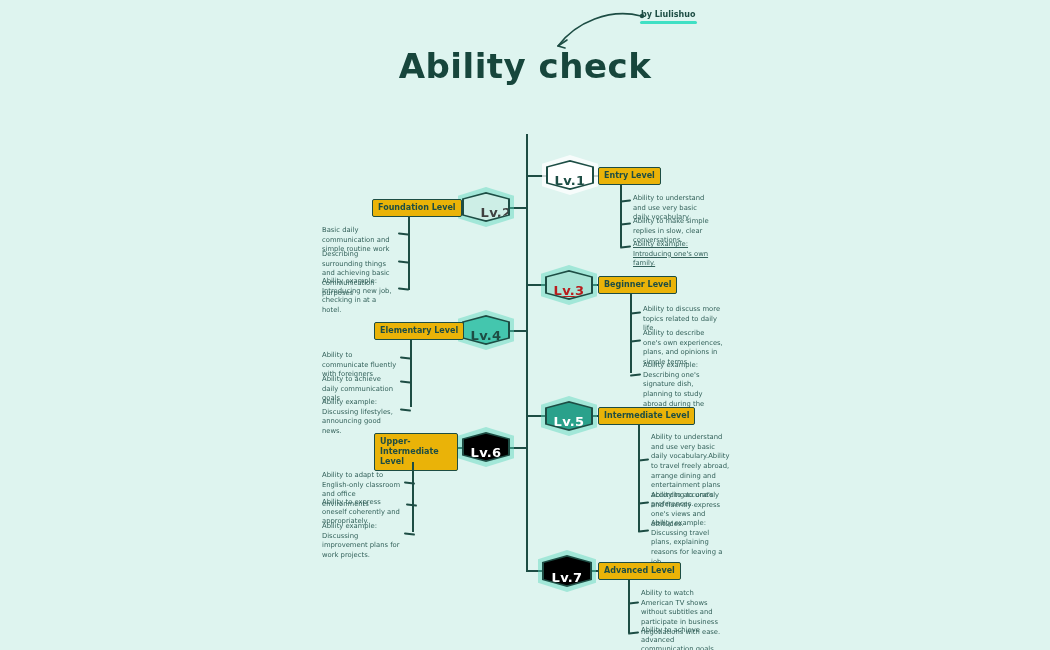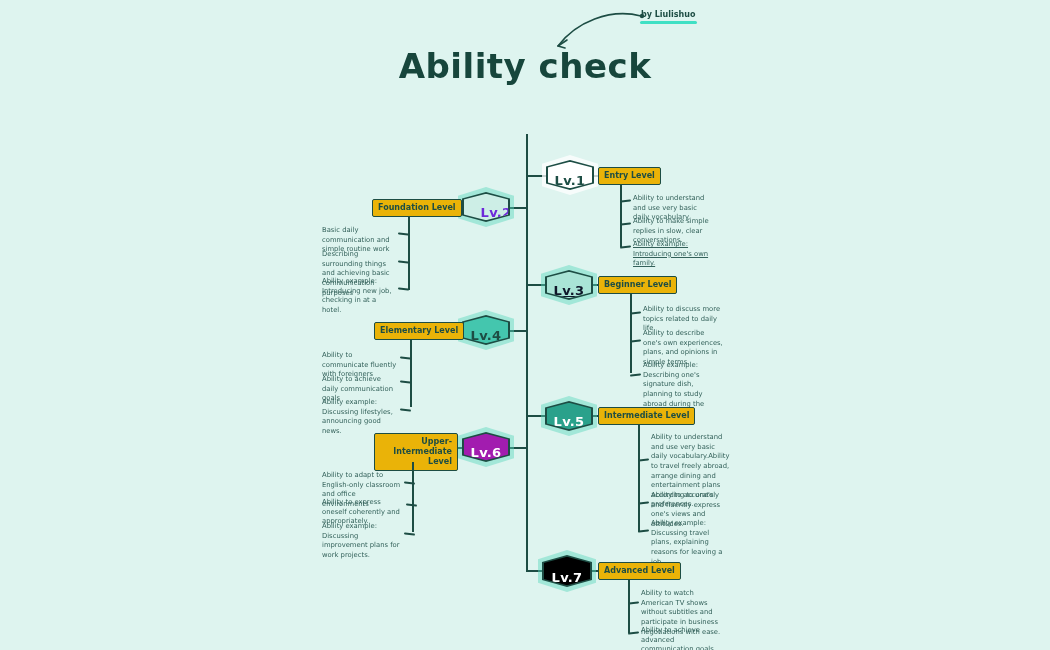--- a/index.html
+++ b/index.html
@@ -113,35 +113,35 @@
 <div class="label-box" style="left:598px;top:167px;">Entry Level</div>
 <div class="spine" style="left:620px;top:184px;height:63px;"></div>
 <div class="bullet r" style="left:633px;top:194px;width:78px;--tick-top:6px;">Ability to understand and use very basic daily vocabulary.</div>
 <div class="bullet r" style="left:633px;top:217px;width:78px;--tick-top:6px;">Ability to make simple replies in slow, clear conversations.</div>
 <div class="bullet r" style="left:633px;top:240px;width:78px;text-decoration:underline;--tick-top:6px;">Ability example: Introducing one's own family.</div>
 
 <div class="badge" style="left:462px;top:192px;">
   <div class="glow"></div>
   <div class="shape-border">
       <div class="shape-fill" style="background: rgb(205, 238, 230);">
-    <span class="badge-text" style="color: #6d28d9; margin-left: 20px;">Lv.2</span>
+    <span class="badge-text" style="color: #404040; margin-left: 20px;">Lv.2</span>
   </div>
     </div>
 </div>
 <div class="label-box" style="left:372px;top:199px;">Foundation Level</div>
 <div class="spine" style="left:408px;top:216px;height:74px;"></div>
 <div class="bullet l" style="left:322px;top:226px;width:74px;--tick-top:7px;">Basic daily communication and simple routine work</div>
 <div class="bullet l" style="left:322px;top:250px;width:74px;--tick-top:11px;">Describing surrounding things and achieving basic communication purposes</div>
 <div class="bullet l" style="left:322px;top:277px;width:74px;--tick-top:11px;">Ability example: Introducing new job, checking in at a hotel.</div>
 
 <div class="badge" style="left:545px;top:270px;">
   <div class="glow"></div>
   <div class="shape-border">
       <div class="shape-fill" style="background: rgb(169, 228, 214);">
-    <span class="badge-text" style="color: #0f172a; text-decoration: underline;">Lv.3</span>
+    <span class="badge-text" style="color: #b91c1c; text-decoration: underline;">Lv.3</span>
   </div>
     </div>
 </div>
 <div class="label-box" style="left:598px;top:276px;">Beginner Level</div>
 <div class="spine" style="left:630px;top:293px;height:80px;"></div>
 <div class="bullet r" style="left:643px;top:305px;width:78px;--tick-top:7px;">Ability to discuss more topics related to daily life.</div>
 <div class="bullet r" style="left:643px;top:329px;width:80px;--tick-top:11px;">Ability to describe one's own experiences, plans, and opinions in simple terms.</div>
 <div class="bullet r" style="left:643px;top:361px;width:78px;--tick-top:13px;">Ability example: Describing one's signature dish, planning to study abroad during the summer.</div>
 
 <div class="badge" style="left:462px;top:315px;">
@@ -168,26 +168,26 @@
 </div>
 <div class="label-box" style="left:598px;top:407px;">Intermediate Level</div>
 <div class="spine" style="left:638px;top:424px;height:108px;"></div>
 <div class="bullet r" style="left:651px;top:433px;width:80px;--tick-top:26px;">Ability to understand and use very basic daily vocabulary.Ability to travel freely abroad, arrange dining and entertainment plans according to one's preferences.</div>
 <div class="bullet r" style="left:651px;top:491px;width:82px;--tick-top:11px;">Ability to accurately and fluently express one's views and attitudes.</div>
 <div class="bullet r" style="left:651px;top:519px;width:80px;--tick-top:11px;">Ability example: Discussing travel plans, explaining reasons for leaving a job.</div>
 
 <div class="badge" style="left:462px;top:432px;">
   <div class="glow"></div>
   <div class="shape-border">
-      <div class="shape-fill" style="background: #a21caf;">
+      <div class="shape-fill" style="background: #000000;">
     <span class="badge-text" style="color: rgb(255, 255, 255);">Lv.6</span>
   </div>
     </div>
 </div>
-<div class="label-box wrap" style="left:374px;top:433px;text-align:right;">Upper-Intermediate Level</div>
+<div class="label-box wrap" style="left:374px;top:433px;">Upper-Intermediate Level</div>
 <div class="spine" style="left:412px;top:462px;height:70px;"></div>
 <div class="bullet l" style="left:322px;top:471px;width:80px;--tick-top:11px;">Ability to adapt to English-only classroom and office environments</div>
 <div class="bullet l" style="left:322px;top:498px;width:82px;--tick-top:6px;">Ability to express oneself coherently and appropriately.</div>
 <div class="bullet l" style="left:322px;top:522px;width:80px;--tick-top:11px;">Ability example: Discussing improvement plans for work projects.</div>
 
 <div class="badge" style="left:542px;top:555px;width:50px;height:32px;">
   <div class="glow"></div>
   <div class="shape-border">
       <div class="shape-fill" style="background: #000000;">
     <span class="badge-text" style="color: rgb(255, 255, 255);">Lv.7</span>

